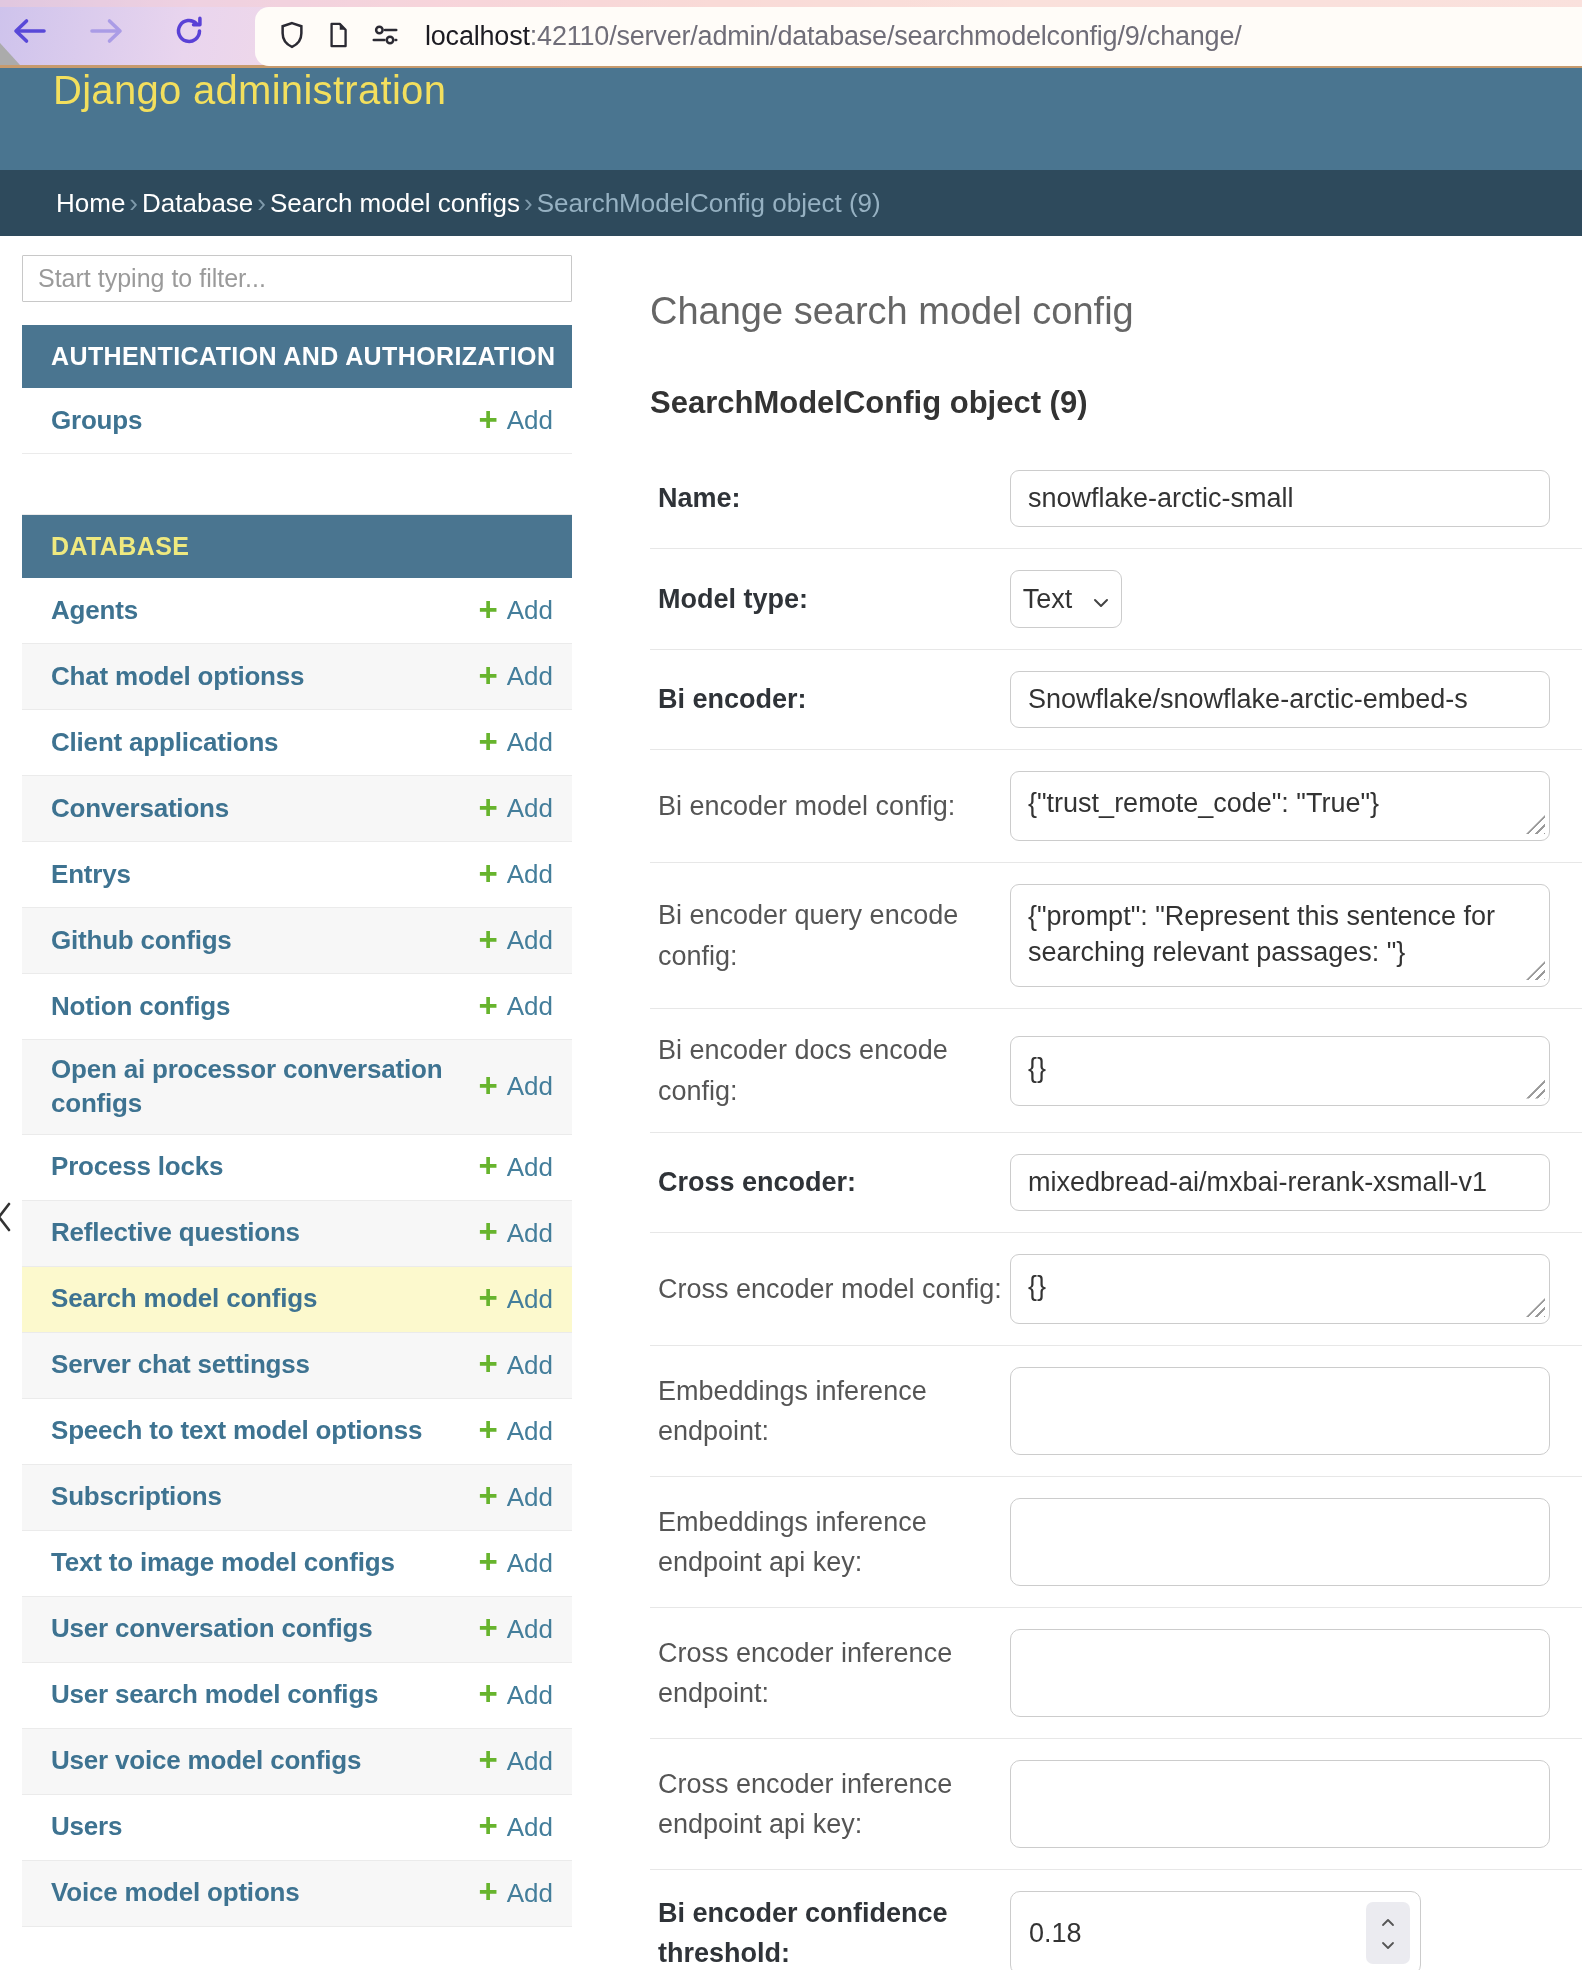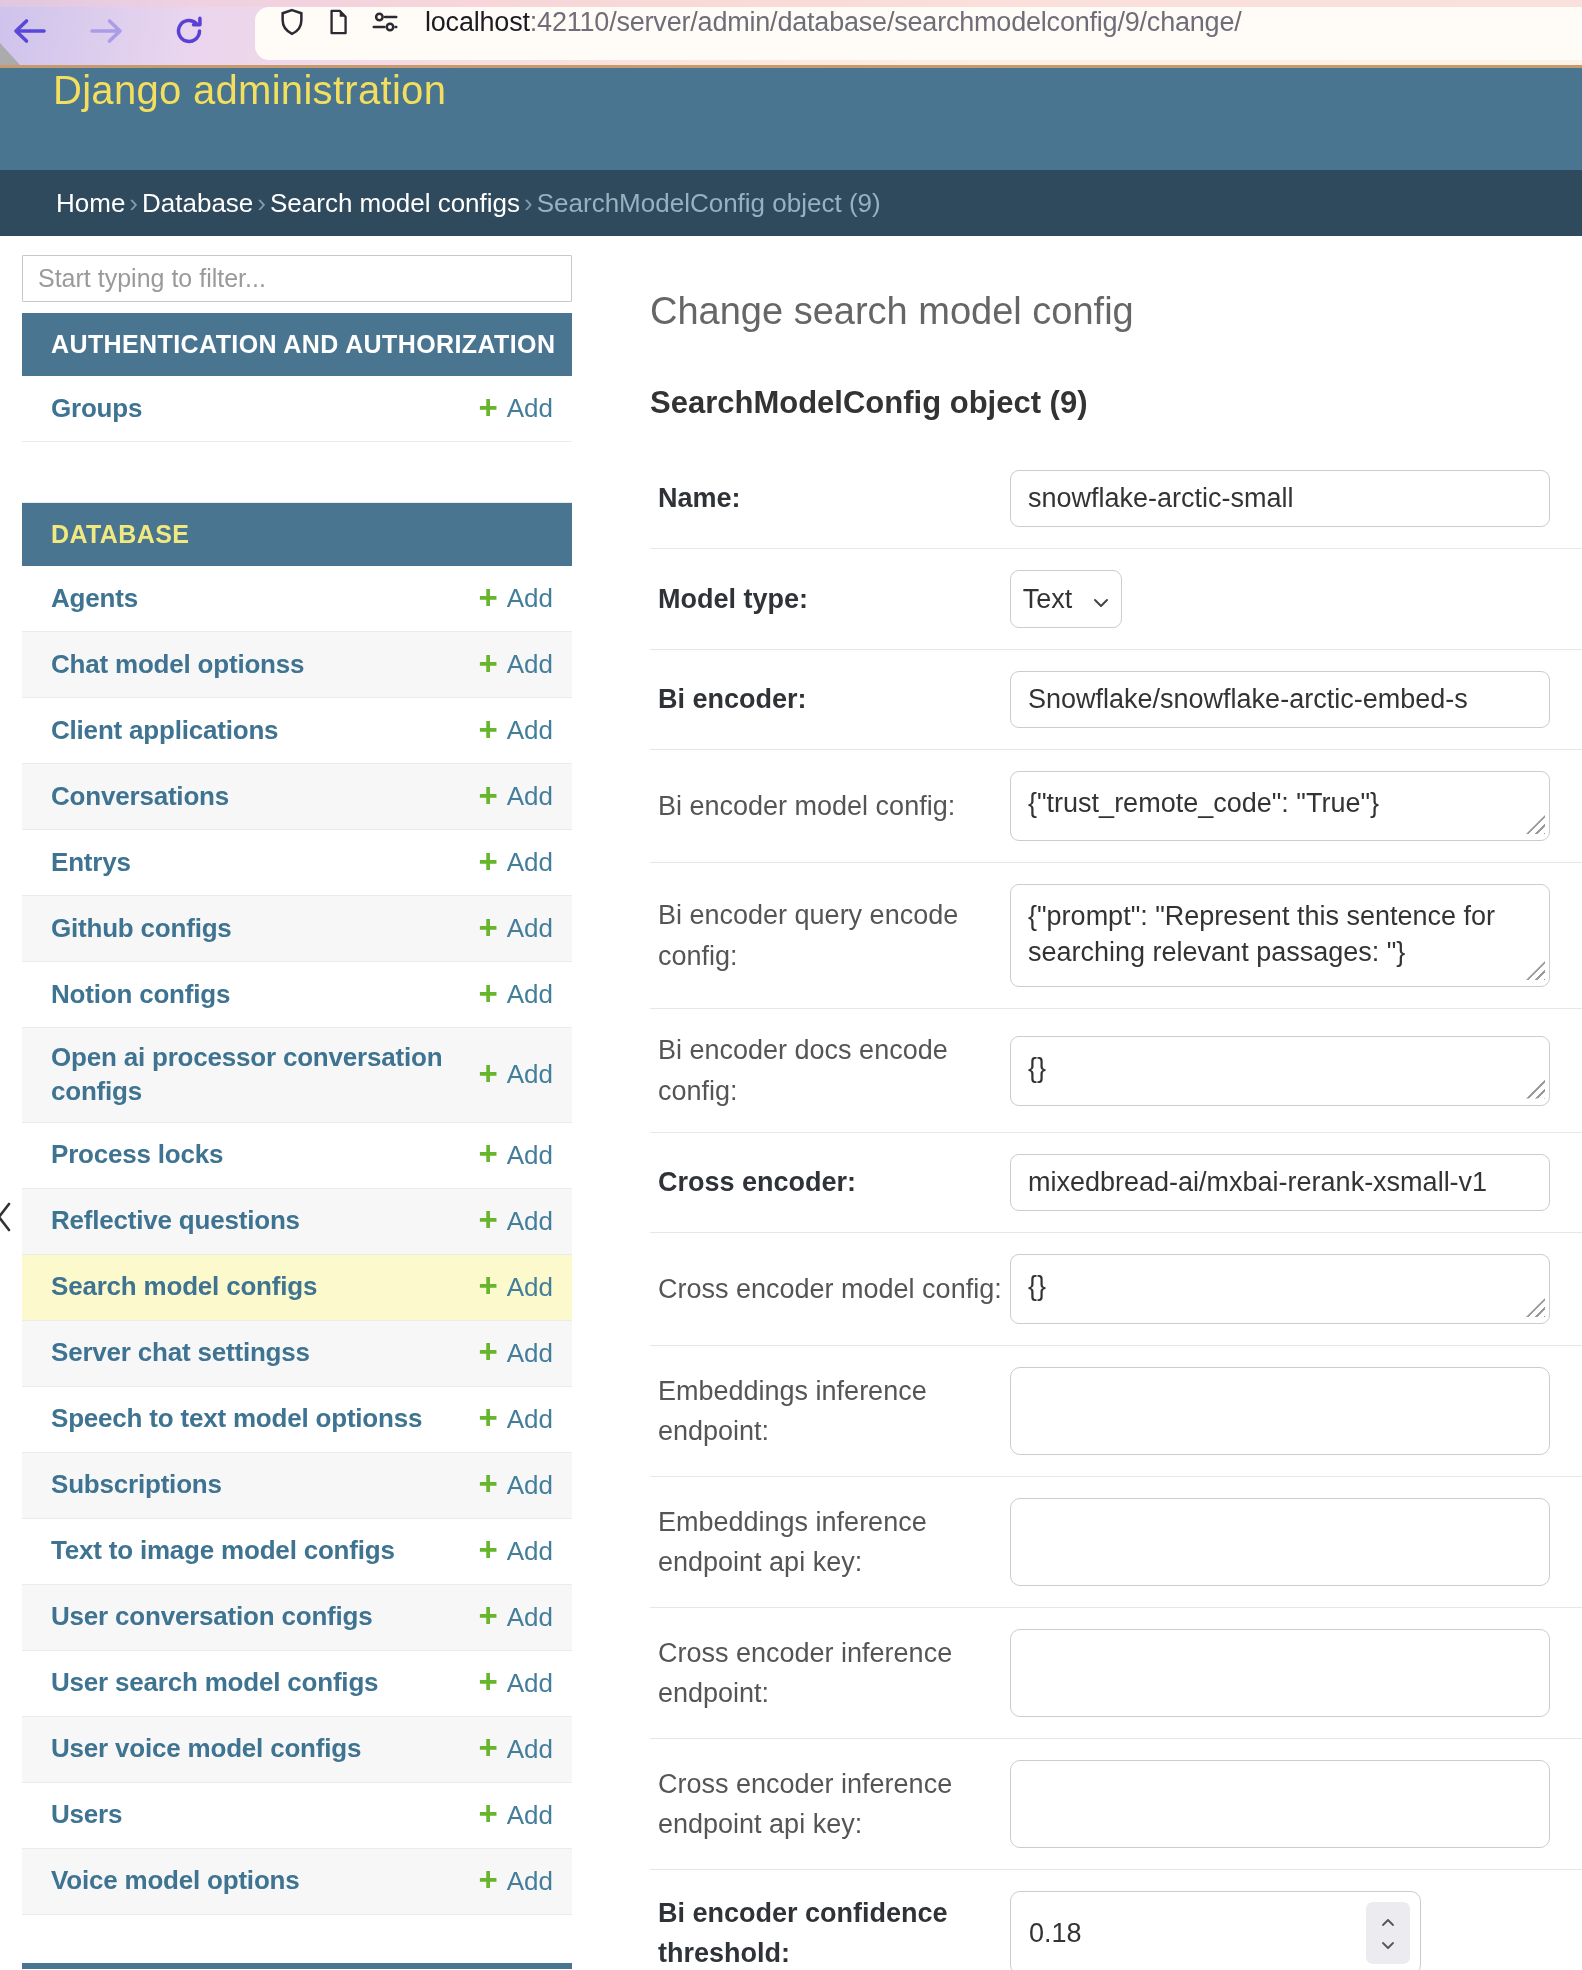--- a/index.html
+++ b/index.html
@@ -8,38 +8,38 @@
   a{text-decoration:none;cursor:pointer}
 
   
   .chrome{position:absolute;left:0;top:0;width:1582px;height:68px;
     background:linear-gradient(100deg,#cec3ec 0px,#e9d5ee 190px,#f7dbe3 430px,#fbe5dc 700px,#fdf0e4 1000px,#fdf2e7 1582px);
     border-bottom:3px solid #c79a6d}
   .chrome::before{content:'';position:absolute;top:0;left:0;right:0;height:7px;background:rgba(247,203,208,.45)}
   .win-corner{position:absolute;left:0;bottom:0;width:20px;height:26px;background:#ababab;clip-path:polygon(0 100%,100% 100%,0 15%)}
   .navbtn{position:absolute;top:0;height:65px;width:46px;display:flex;align-items:center;justify-content:center}
   .btn-back{left:6px}.btn-fwd{left:84px}.btn-refresh{left:166px}
-  .urlbar{position:absolute;left:255px;top:7px;right:0;height:53px;background:#fffcf8;border-radius:14px 0 0 14px;
-    display:flex;align-items:flex-start;padding-left:22px;gap:17px}
+  .urlbar{position:absolute;left:255px;top:7px;right:0;height:59px;background:#fffcf8;border-radius:14px 0 0 14px;
+    display:flex;align-items:center;padding-left:22px;gap:17px}
   .url-text{font-size:27px;margin-left:7px;white-space:nowrap;letter-spacing:-0.2px}
   .url-host{color:#1c1b22}.url-path{color:#6f6d78}
 
   
   .dj-header{position:absolute;top:68px;left:0;width:100%;height:102px;background:#4a7590;display:flex;align-items:flex-start;padding-left:53px}
   .dj-header .brand{color:#f3df5d;font-size:40px;font-weight:400;letter-spacing:.3px}
   .breadcrumbs{position:absolute;top:170px;left:0;width:100%;height:66px;background:#2e4a5c;display:flex;align-items:center;
     padding-left:56px;font-size:26px;gap:4px;white-space:nowrap}
   .breadcrumbs a{color:#fff}
   .bc-sep{color:#7f9aab}
   .bc-current{color:#96b1c2}
 
   
   .sidebar{position:absolute;left:22px;top:255px;width:550px}
   .filter{width:100%;height:47px;border:1px solid #c8c8c8;background:#fff;font-family:inherit;font-size:25px;color:#444;
-    padding:0 15px;outline:none;margin-bottom:11px;border-radius:1px}
+    padding:0 15px;outline:none;margin-bottom:23px;border-radius:1px}
   .filter::placeholder{color:#9a9a9a}
   .caption{height:63px;background:#4a7590;color:#fff;font-weight:700;font-size:25px;letter-spacing:.4px;
     display:flex;align-items:center;padding-left:29px}
   .caption.caption-current span{color:#efe97f}
   .srow{min-height:66px;display:flex;align-items:center;justify-content:space-between;
     padding:0 19px 0 29px;background:#fff;border-bottom:1px solid #ebebeb}
   .rows .srow:nth-child(even){background:#f7f7f7}
   .rows .srow.selected{background:#fcf9cd}
   .rows .srow.empty{background:#fff;min-height:61px}
   .model-link{color:#3e7391;font-weight:700;font-size:26px;line-height:1.3;max-width:392px;letter-spacing:-0.2px;padding:13px 0}

